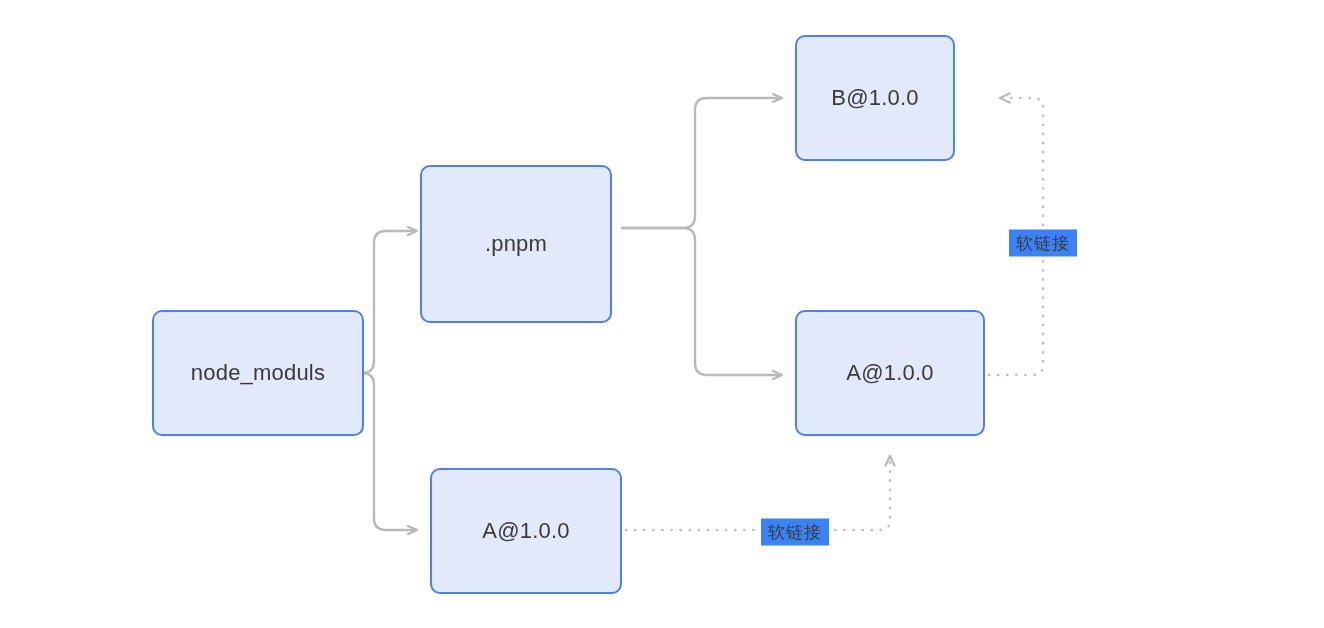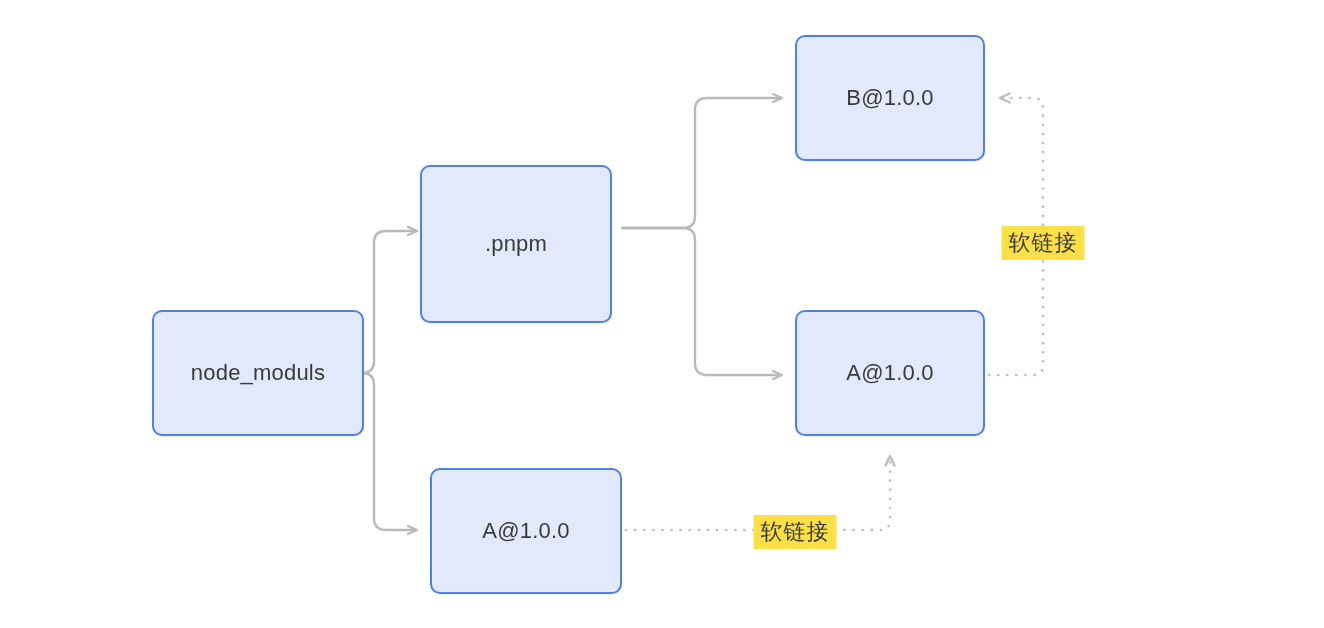--- a/index.html
+++ b/index.html
@@ -40,23 +40,23 @@
     font-size: 22px;
     letter-spacing: 0.2px;
     box-shadow: 0 1px 2px rgba(80,110,190,0.10);
   }
   .node-label {
     display: block;
     white-space: nowrap;
   }
   .edge-label {
     position: absolute;
-    font-size: 22px;
+    font-size: 17px;
     color: #3a3a3a;
-    background: #fde047;
+    background: #3b82f6;
     padding: 2px 7px;
     white-space: nowrap;
     letter-spacing: 1px;
   }
   #watermark {
     position: absolute;
     right: 18px;
     bottom: 10px;
     font-size: 19px;
     color: #c9c9c9;
@@ -106,21 +106,21 @@
   </svg>
 
   <div class="node" style="left:152px; top:310px; width:212px; height:126px;">
     <span class="node-label">node_moduls</span>
   </div>
 
   <div class="node" style="left:420px; top:165px; width:192px; height:158px;">
     <span class="node-label">.pnpm</span>
   </div>
 
-  <div class="node" style="left:795px; top:35px; width:190px; height:126px;">
+  <div class="node" style="left:795px; top:35px; width:160px; height:126px;">
     <span class="node-label">B@1.0.0</span>
   </div>
 
   <div class="node" style="left:795px; top:310px; width:190px; height:126px;">
     <span class="node-label">A@1.0.0</span>
   </div>
 
   <div class="node" style="left:430px; top:468px; width:192px; height:126px;">
     <span class="node-label">A@1.0.0</span>
   </div>

